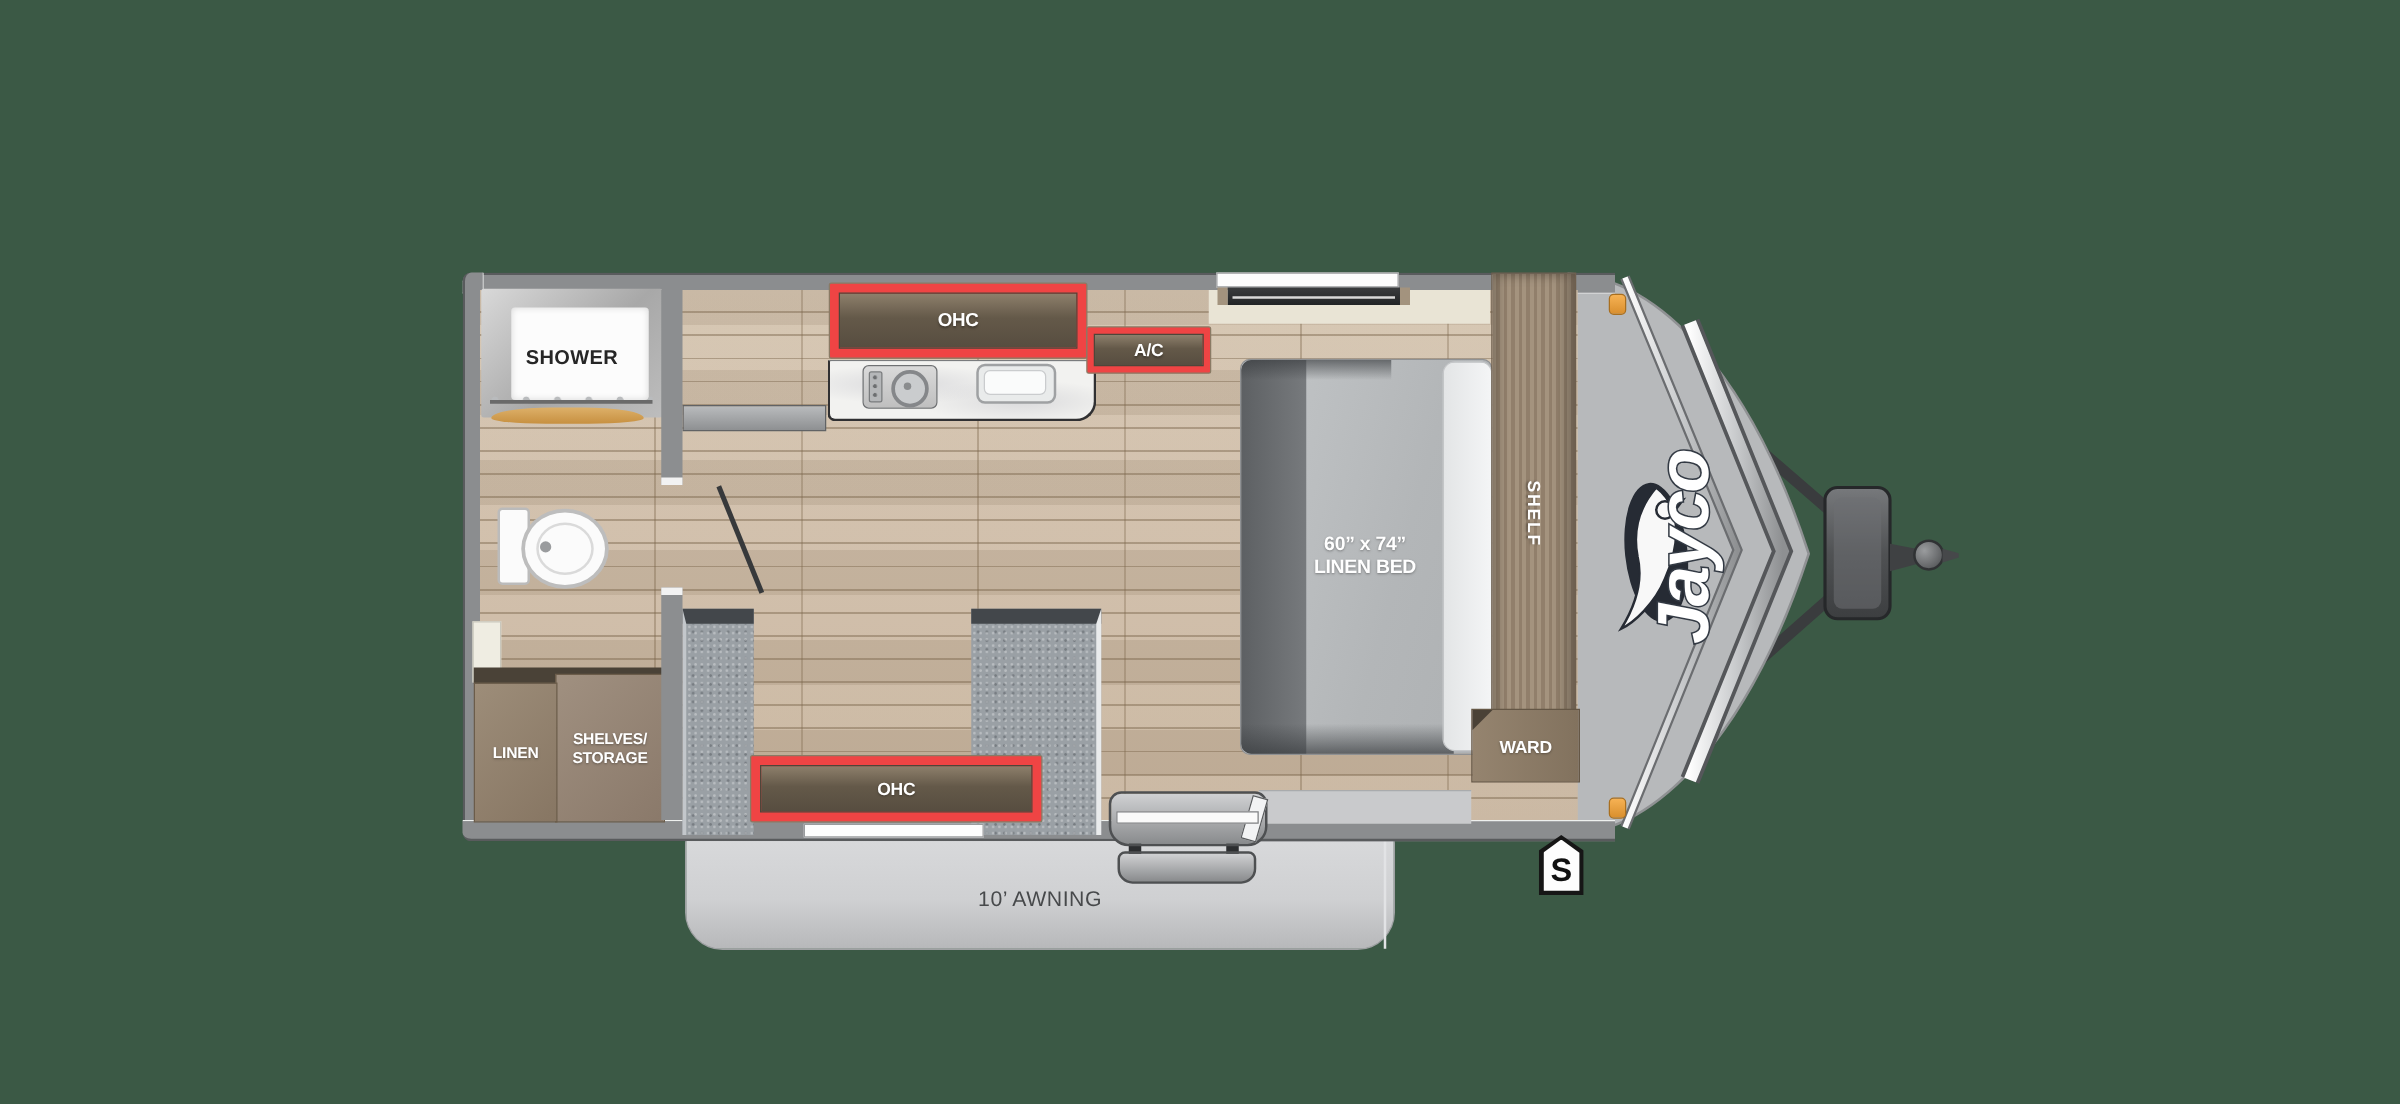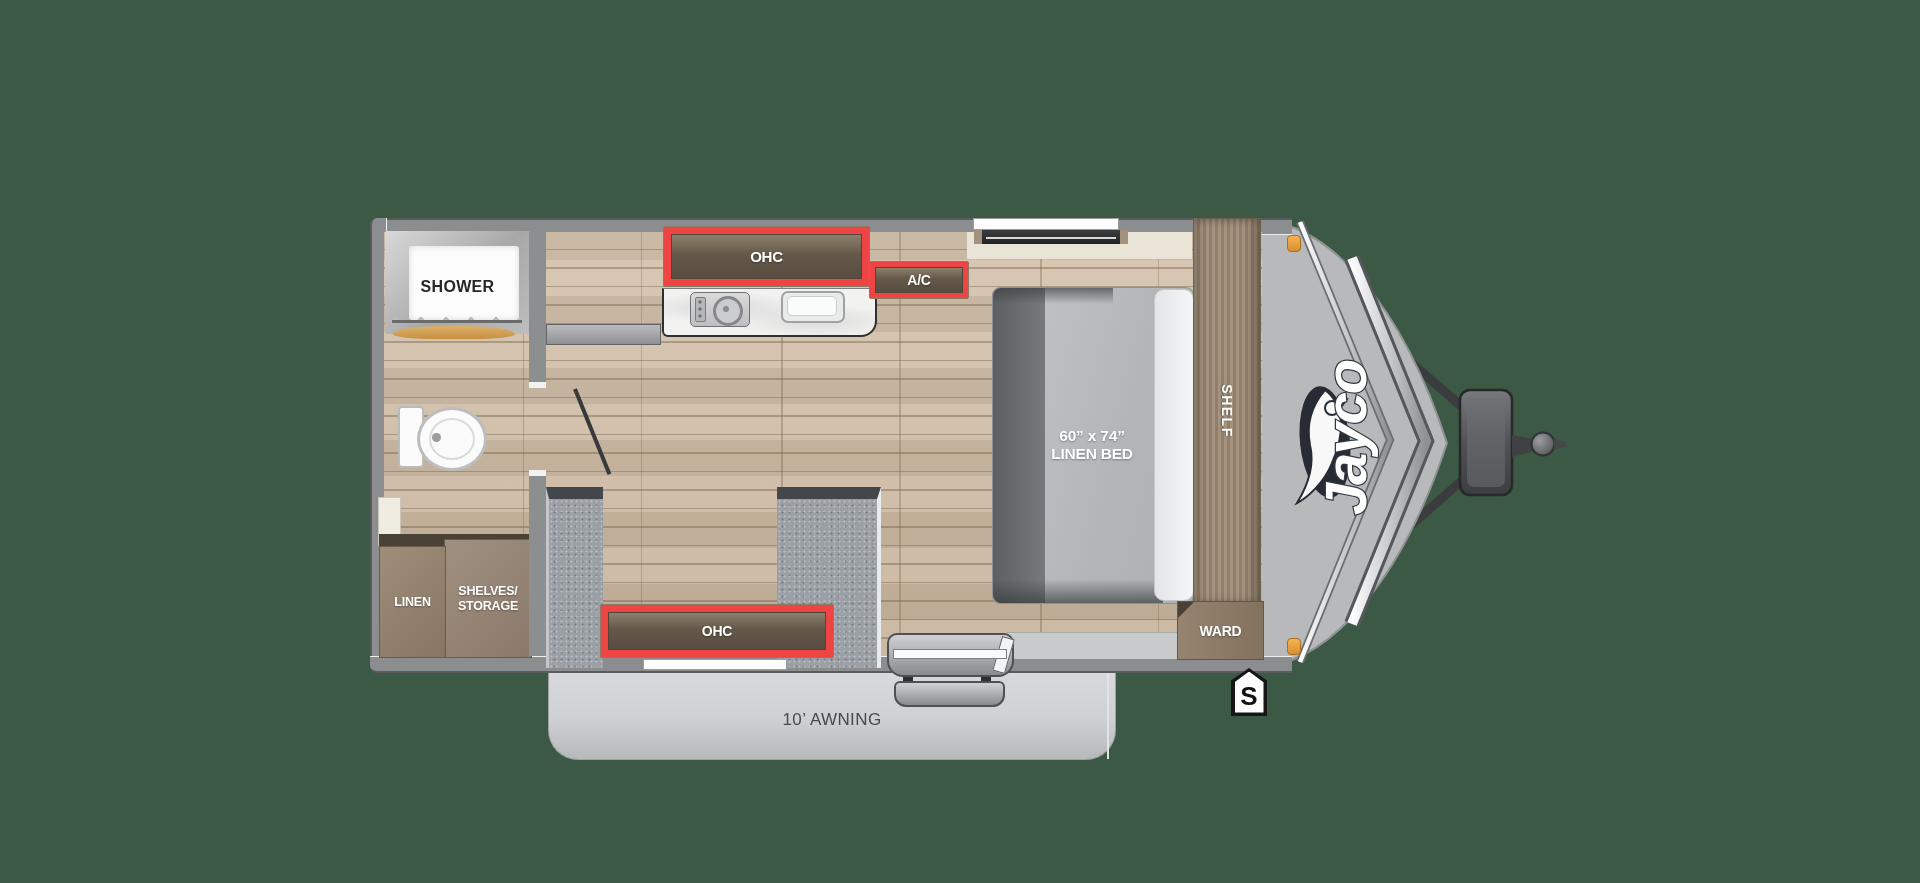--- a/index.html
+++ b/index.html
@@ -144,21 +144,21 @@
   #pillow{left:1154px;top:289px;width:38px;height:310px;background:linear-gradient(90deg,#e3e5e6,#f4f5f6);
     border:1px solid #c5c7c9;border-radius:10px;}
   #bed-label{left:992px;top:287px;width:200px;height:315px;font-size:15.5px;line-height:18px;}
 
   
   #shelf{left:1193px;top:218px;width:66px;height:384px;border:1px solid #6e5f4e;
     background:repeating-linear-gradient(90deg,#a4937e 0 3px,#917f6b 3px 6px);
     box-shadow:inset -8px 0 10px rgba(0,0,0,.25), inset 6px 0 8px rgba(0,0,0,.18);}
   #shelf-label{position:absolute;left:50%;top:50%;transform:translate(-50%,-50%) rotate(90deg);
     font-size:14px;letter-spacing:1.5px;}
-  #ward{left:1177px;top:601px;width:85px;height:57px;background:linear-gradient(90deg,#95846f,#82725e);
+  #ward{left:1177px;top:567px;width:85px;height:57px;background:linear-gradient(90deg,#95846f,#82725e);
     border:1px solid #655746;}
   #ward:before{content:"";position:absolute;left:0;top:0;border-style:solid;border-width:16px 16px 0 0;
     border-color:#4a4136 rgba(0,0,0,0) rgba(0,0,0,0) rgba(0,0,0,0);}
   #ward .lbl2{font-size:14px;}
 
   
   .amber{width:12px;height:15px;border-radius:4px;border:1px solid #a96f1f;
     background:linear-gradient(#f6b254,#d98f2e);}
   #amber-top{left:1287px;top:235px;}
   #amber-bottom{left:1287px;top:638px;}

